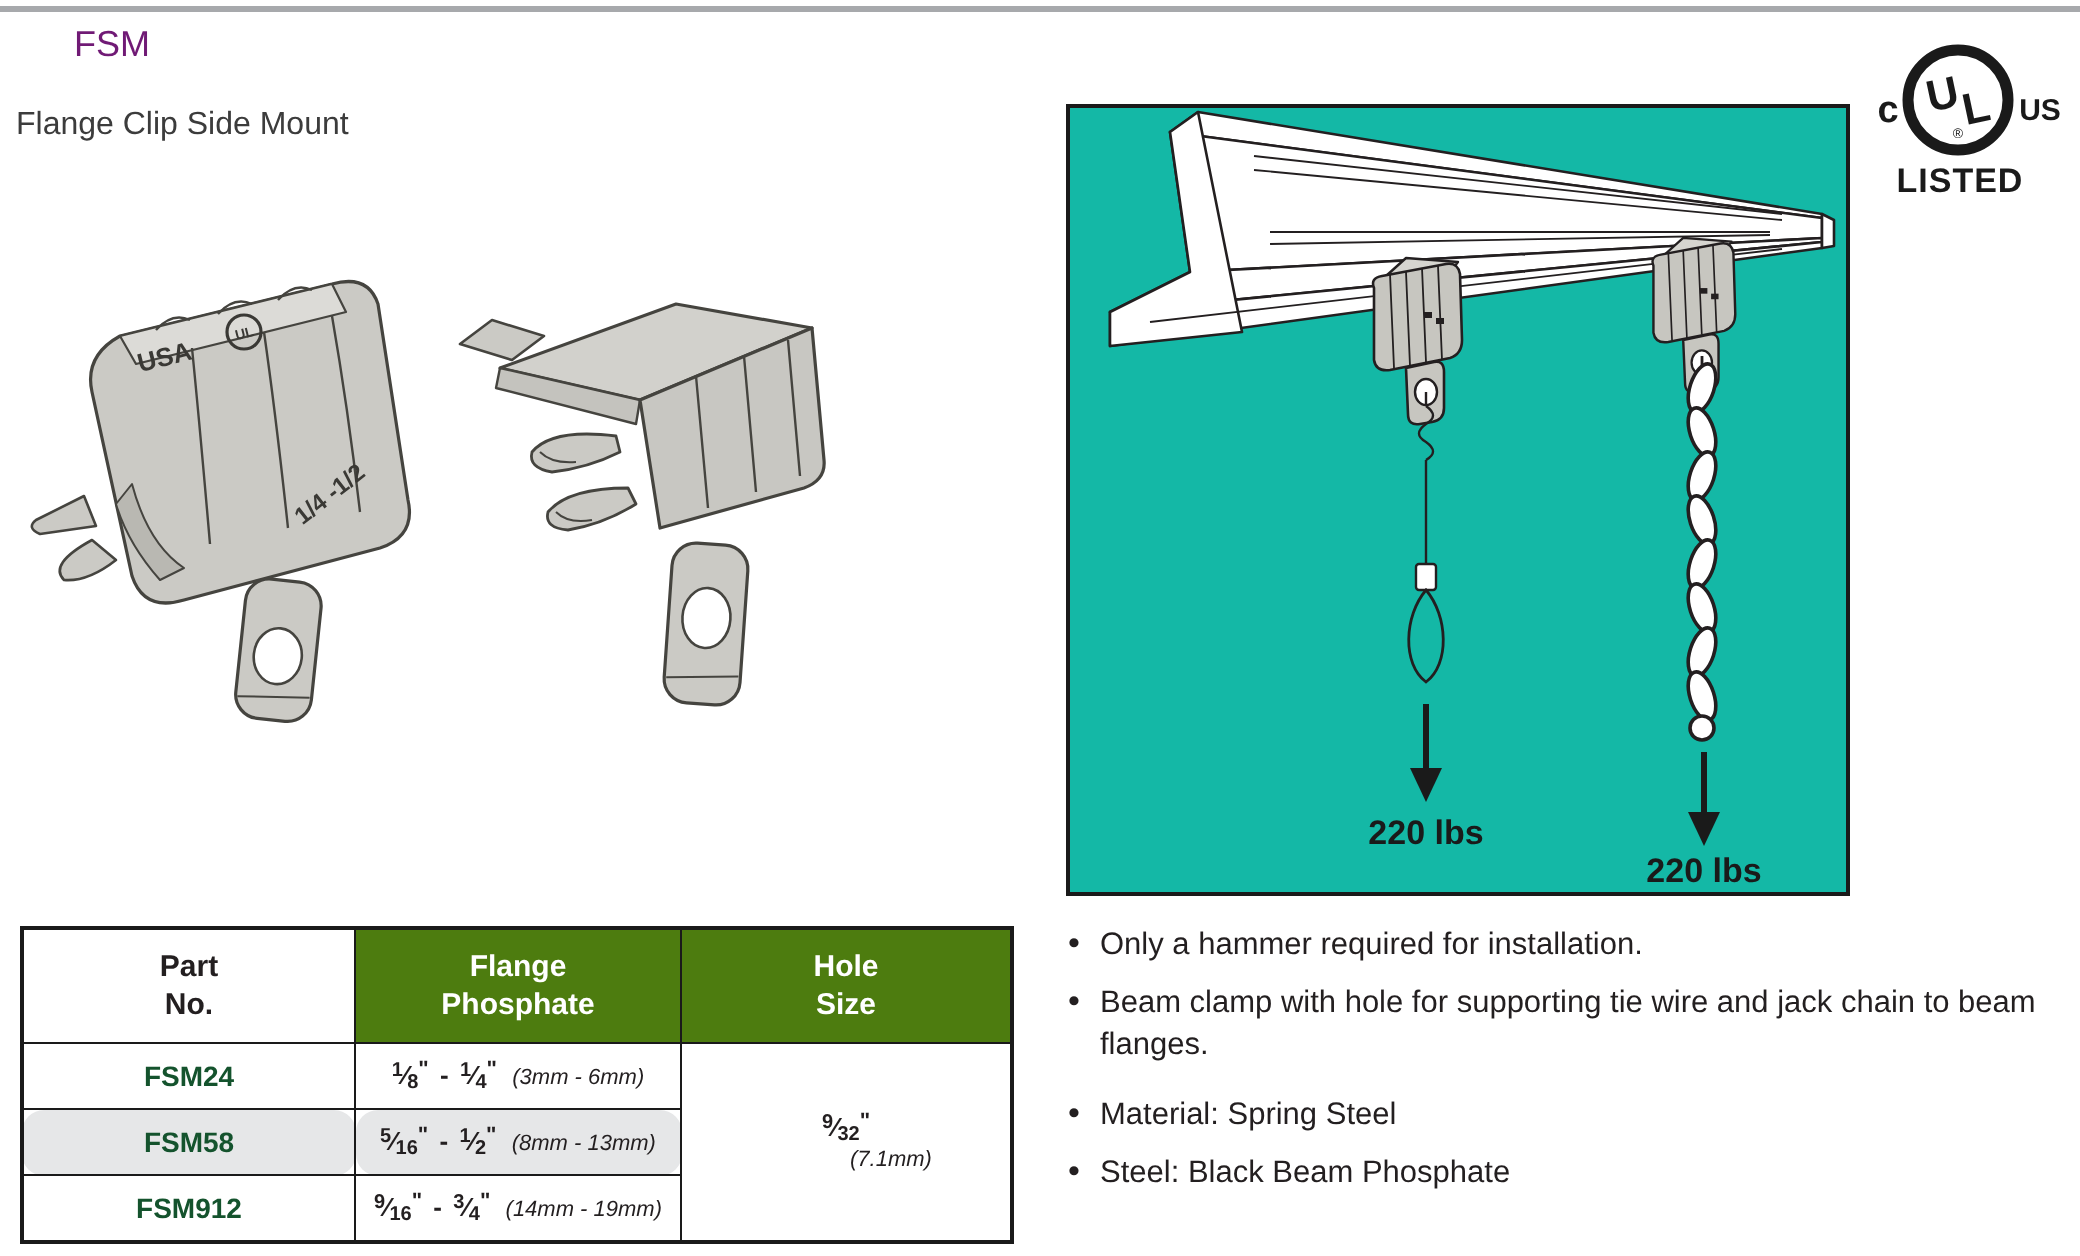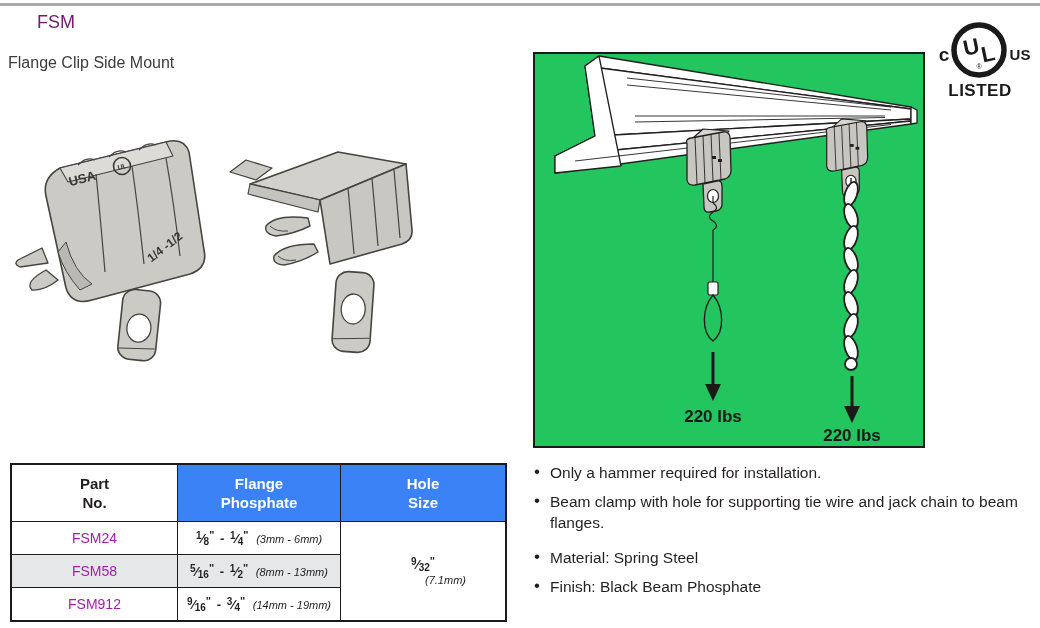--- a/index.html
+++ b/index.html
@@ -6,33 +6,33 @@
   body{
     width:1040px;height:628px;position:relative;background:#fff;
     font-family:"Liberation Sans",sans-serif;color:#231F20;overflow:hidden;
   }
   .abs{position:absolute;}
   .toprule{left:0;top:3px;width:1040px;height:3px;background:#A7A9AC;}
   .code{left:8px;top:12px;font-size:18px;font-weight:normal;color:#701a75;margin-left:29px;}
   .name{left:8px;top:54px;font-size:16px;color:#3C3C3C;}
 
   
-  .frame{left:533px;top:52px;width:392px;height:396px;border:2px solid #1a1a1a;box-sizing:border-box;background:#22c55e;}
+  .frame{left:533px;top:52px;width:392px;height:396px;border:2px solid #1a1a1a;box-sizing:border-box;background:#14b8a6;}
 
   
   .spec-wrap{left:10px;top:463px;}
   table.spec{border-collapse:collapse;border:2px solid #1a1a1a;}
   table.spec th,table.spec td{border:1px solid #1a1a1a;text-align:center;vertical-align:middle;padding:0;}
   th.w1{width:165px;} th.w2{width:162px;} th.w3{width:164px;}
   table.spec th{height:56px;font-size:15px;font-weight:bold;line-height:19px;}
   th.plain{background:#fff;color:#231F20;}
-  th.blue{background:#3b82f6;color:#fff;}
+  th.blue{background:#4d7c0f;color:#fff;}
   tr.datarow{height:33px;}
-  tr.alt td{background:#E6E7E8;}
-  td.part{color:#a21caf;font-weight:normal;font-size:14px;}
+  tr.alt td{background:#E6E7E8;border-radius:11px;}
+  td.part{color:#14532d;font-weight:bold;font-size:14px;}
   td.thick,td.hole{font-size:13px;font-weight:bold;}
   .num{font-size:10px;vertical-align:4px;font-weight:bold;}
   .den{font-size:10px;vertical-align:-2px;font-weight:bold;}
   .sl{font-size:13px;font-weight:bold;}
   .inch{font-weight:bold;font-size:11px;vertical-align:4px;}
   .dash{font-weight:bold;margin:0 2px;}
   .metric{font-style:italic;font-weight:normal;font-size:11px;margin-left:4px;}
   td.hole .metric{display:block;margin:1px 0 0 0;padding-left:45px;}
 
   
@@ -232,15 +232,15 @@
   </tr>
 </tbody>
     </table>
 </div>
 
 <div class="abs features">
   <ul>
     <li><strong></strong><span>Only a hammer required for installation.</span></li>
     <li><strong></strong><span>Beam clamp with hole for supporting tie wire and jack chain to beam flanges.</span></li>
     <li class="gap"><strong>Material:</strong><span> Spring Steel</span></li>
-    <li><strong>Finish:</strong><span> Black Beam Phosphate</span></li>
+    <li><strong>Steel:</strong><span> Black Beam Phosphate</span></li>
   </ul>
 </div>
 
 </body></html>

